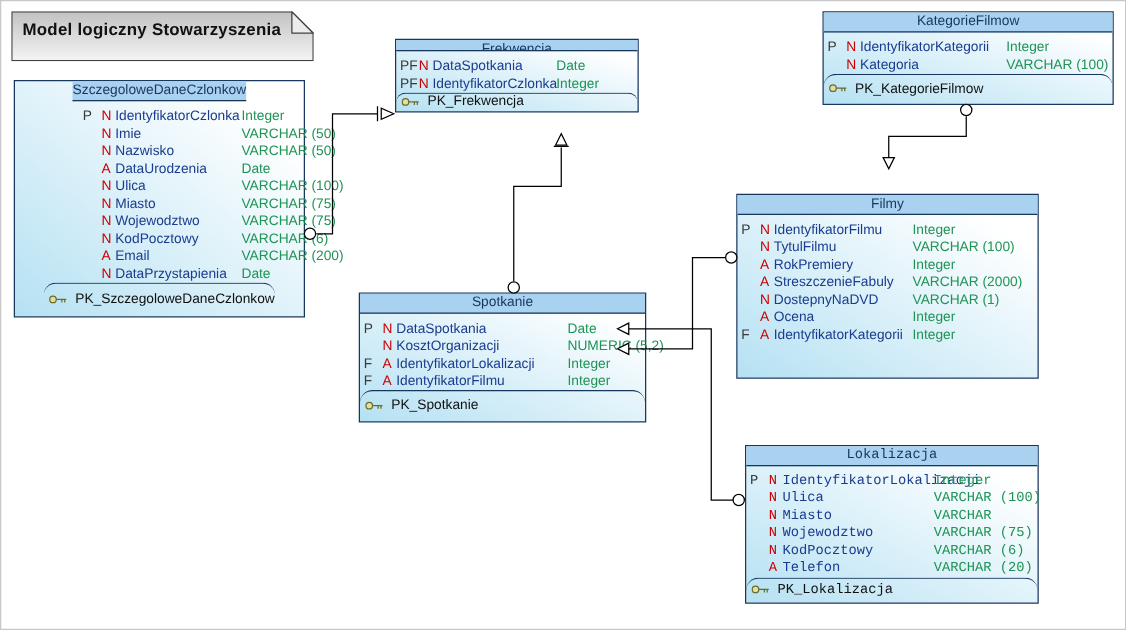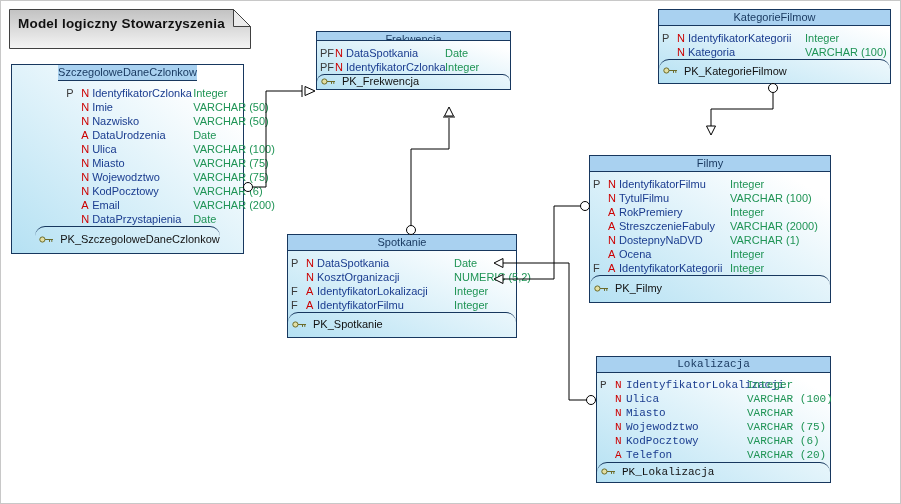--- a/index.html
+++ b/index.html
@@ -129,29 +129,20 @@
   <div class="ent-header">Filmy</div>
   <div class="ent-rows">
       <div class="attr-row"><span class="a-key">P</span><span class="a-null">N</span><span class="a-name">IdentyfikatorFilmu</span><span class="a-type">Integer</span></div>
       <div class="attr-row"><span class="a-key"></span><span class="a-null">N</span><span class="a-name">TytulFilmu</span><span class="a-type">VARCHAR (100)</span></div>
       <div class="attr-row"><span class="a-key"></span><span class="a-null">A</span><span class="a-name">RokPremiery</span><span class="a-type">Integer</span></div>
       <div class="attr-row"><span class="a-key"></span><span class="a-null">A</span><span class="a-name">StreszczenieFabuly</span><span class="a-type">VARCHAR (2000)</span></div>
       <div class="attr-row"><span class="a-key"></span><span class="a-null">N</span><span class="a-name">DostepnyNaDVD</span><span class="a-type">VARCHAR (1)</span></div>
       <div class="attr-row"><span class="a-key"></span><span class="a-null">A</span><span class="a-name">Ocena</span><span class="a-type">Integer</span></div>
       <div class="attr-row"><span class="a-key">F</span><span class="a-null">A</span><span class="a-name">IdentyfikatorKategorii</span><span class="a-type">Integer</span></div>
     </div>
-  <div class="ent-key">
-    <span class="key-icon">
-      <svg width="15" height="9" viewBox="0 0 15 9">
-          <circle cx="3.4" cy="4.5" r="2.6" fill="#e3dfa3" stroke="#6b6b2a"></circle>
-          <path d="M6 4.5 H14 M10.5 4.5 v2.4 M12.8 4.5 v2.4" stroke="#6b6b2a" fill="none"></path>
-        </svg>
-    </span>
-    <span>PK_Filmy</span>
-  </div>
 </div>
 
 <div class="entity" style="left:262px;top:233px;width:230px;height:104px;margin-left:24px;--typecol:166px;">
   <div class="ent-header">Spotkanie</div>
   <div class="ent-rows">
       <div class="attr-row"><span class="a-key">P</span><span class="a-null">N</span><span class="a-name">DataSpotkania</span><span class="a-type">Date</span></div>
       <div class="attr-row"><span class="a-key"></span><span class="a-null">N</span><span class="a-name">KosztOrganizacji</span><span class="a-type">NUMERIC (5,2)</span></div>
       <div class="attr-row"><span class="a-key">F</span><span class="a-null">A</span><span class="a-name">IdentyfikatorLokalizacji</span><span class="a-type">Integer</span></div>
       <div class="attr-row"><span class="a-key">F</span><span class="a-null">A</span><span class="a-name">IdentyfikatorFilmu</span><span class="a-type">Integer</span></div>
     </div>

